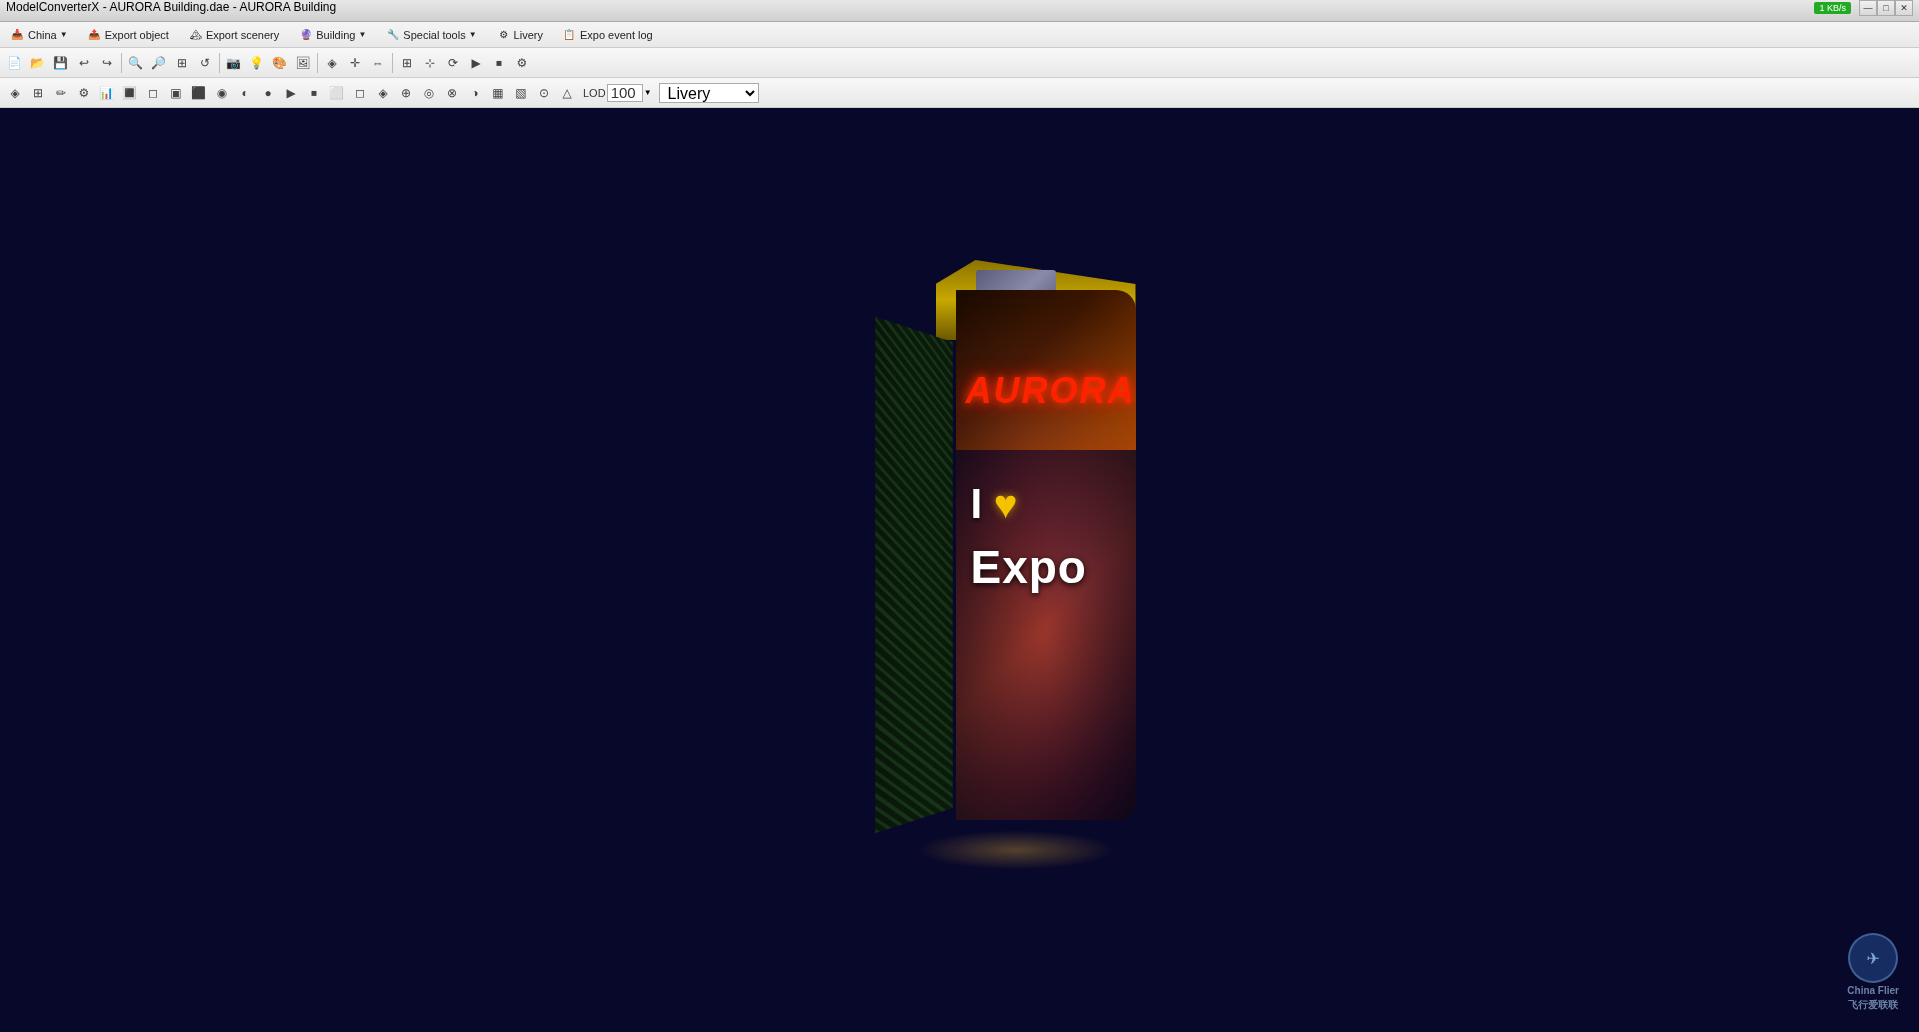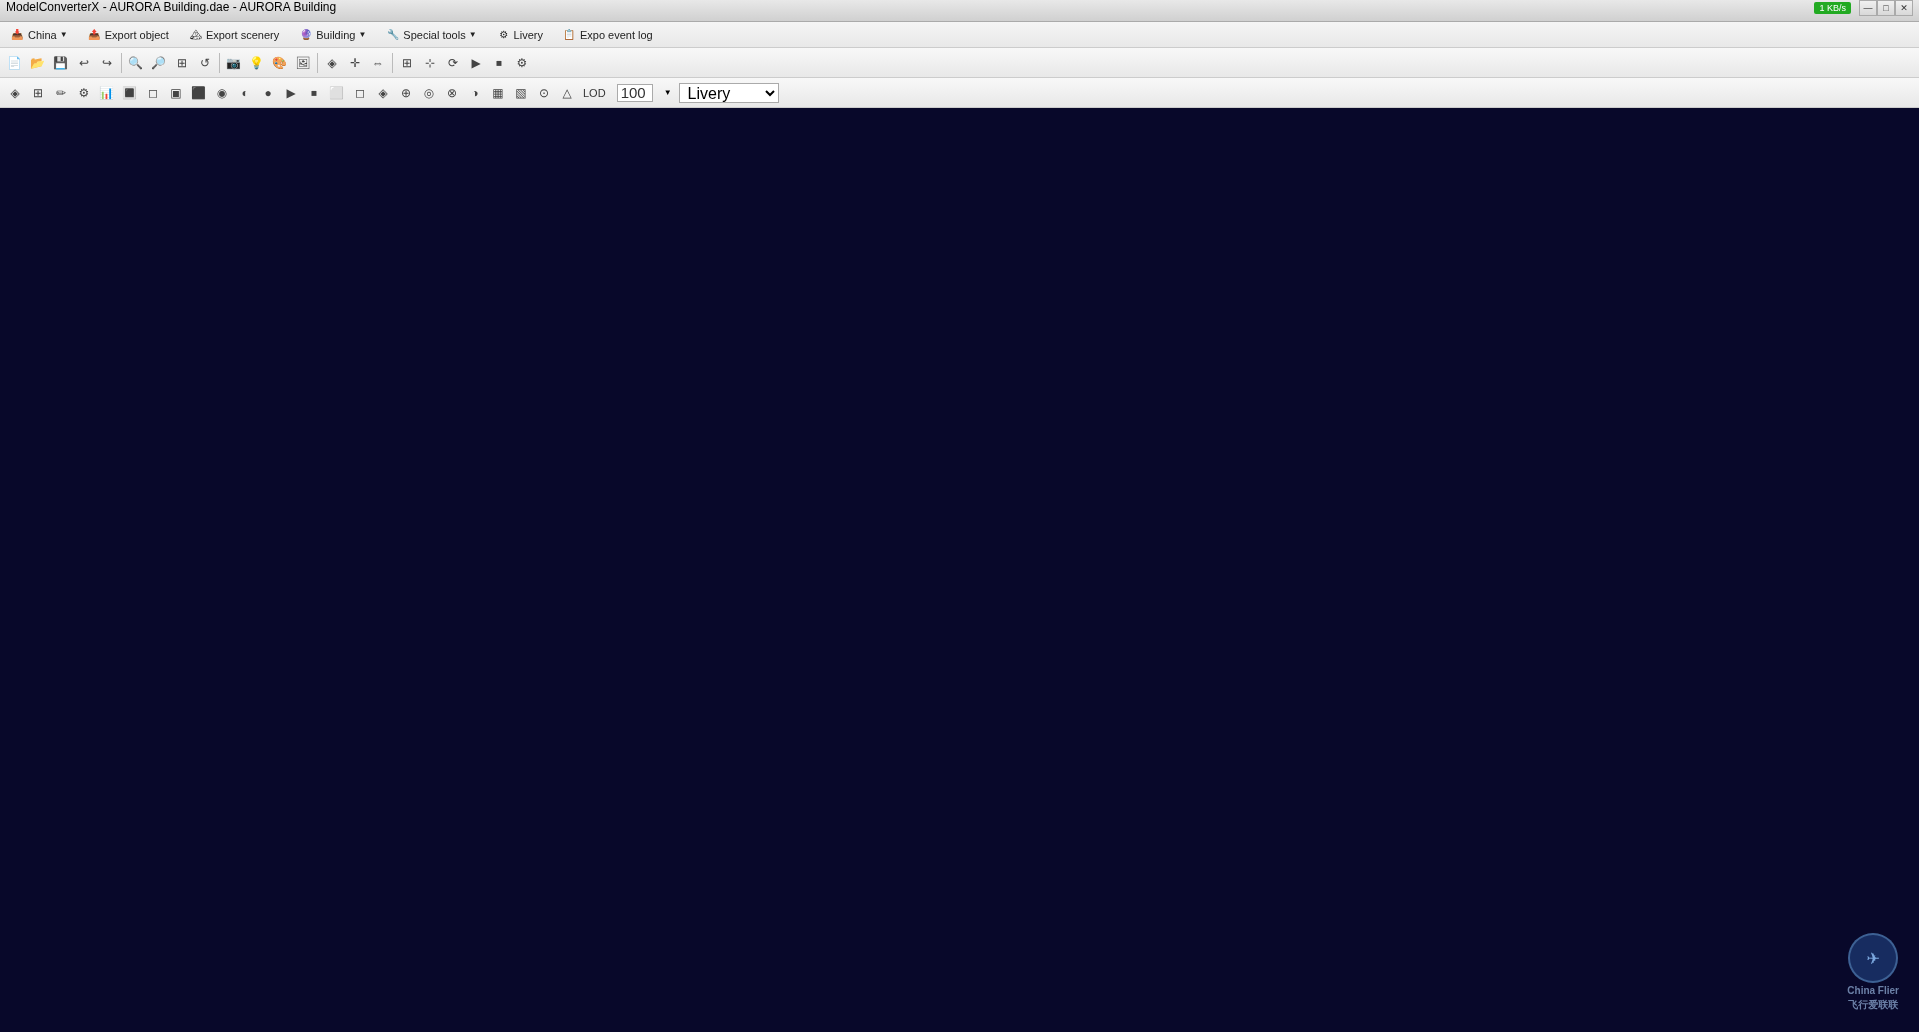--- a/index.html
+++ b/index.html
@@ -118,21 +118,21 @@
       background: linear-gradient(to bottom, #f8f8f8, #e8e8e8);
       display: flex;
       align-items: center;
       padding: 0 4px;
       border-bottom: 1px solid #ccc;
       gap: 1px;
     }
     .lod-container {
       display: flex;
       align-items: center;
-      gap: 11px;
+      gap: 1px;
       margin-left: 4px;
     }
     .lod-label {
       font-size: 11px;
       color: #333;
     }
     .lod-value {
       width: 36px;
       font-size: 15px;
       color: #333;
@@ -458,20 +458,48 @@
     <span style="font-size:8px; cursor:pointer;">▼</span>
   </div>
 
   <select class="livery-dropdown">
     <option>Livery</option>
   </select>
 </div>
 
 <div id="viewport">
 
+  <div id="building-container">
+
+    <div class="building-roof"></div>
+
+    <div class="helipad">
+      <span class="helipad-text">H</span>
+    </div>
+
+    <div class="building-side-face">
+      <div class="chevron-pattern"></div>
+    </div>
+
+    <div class="building-main-face">
+      <div class="fireworks-overlay"></div>
+
+      <div class="aurora-text">AURORA</div>
+
+      <div class="expo-content">
+        <div class="i-love-text">
+          <span>I</span>
+          <span class="heart-icon">♥</span>
+        </div>
+        <div class="expo-text">Expo</div>
+      </div>
+    </div>
+
+    <div class="bottom-glow"></div>
+  </div>
 
   <div id="watermark">
     <div class="watermark-circle">
       <span>✈</span>
     </div>
     <div class="watermark-text">China Flier</div>
     <div class="watermark-text">飞行爱联联</div>
   </div>
 
 </div>

